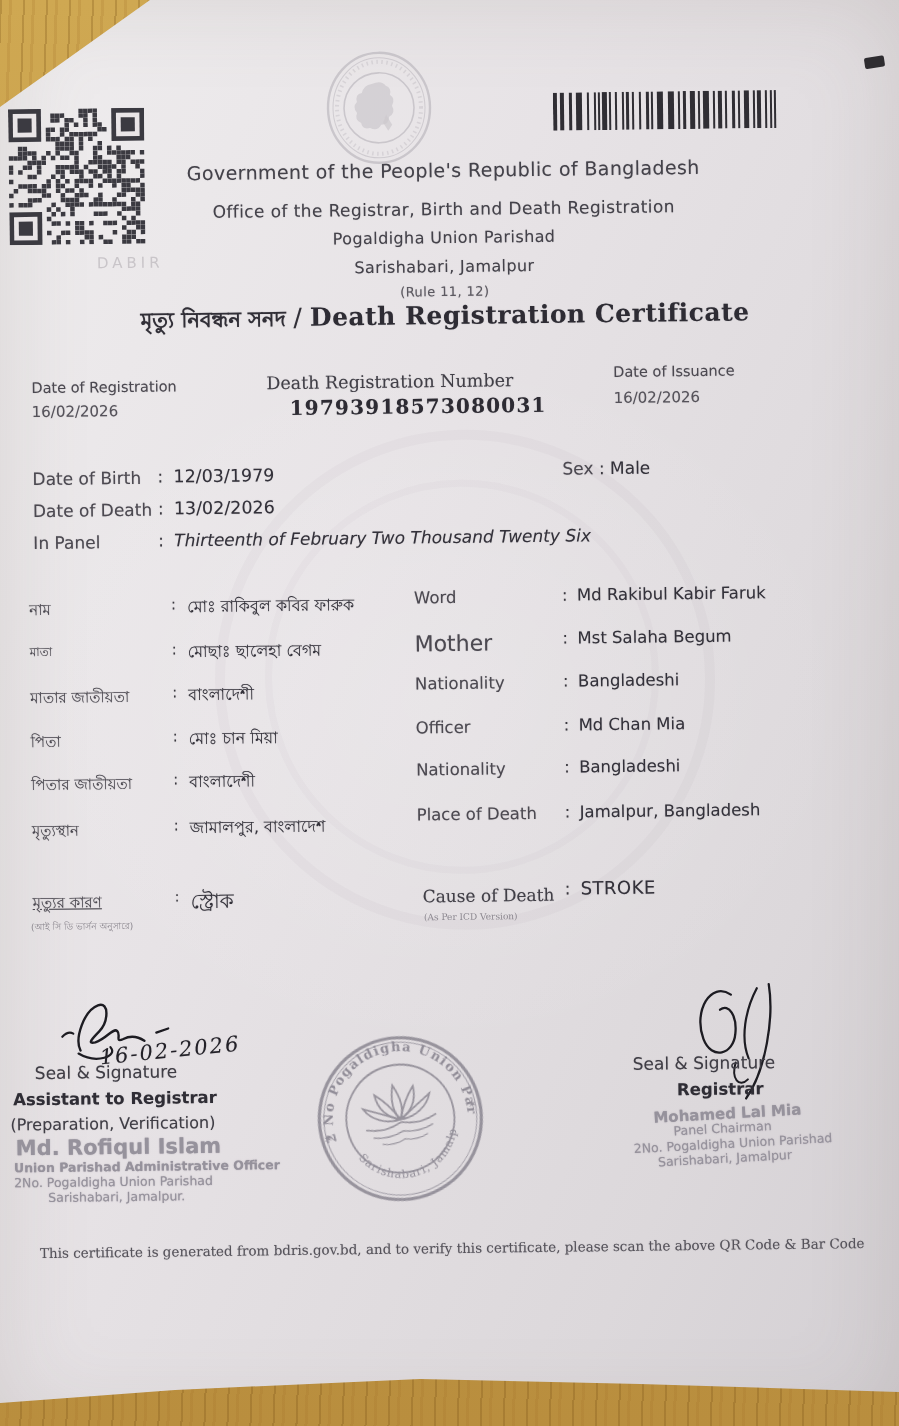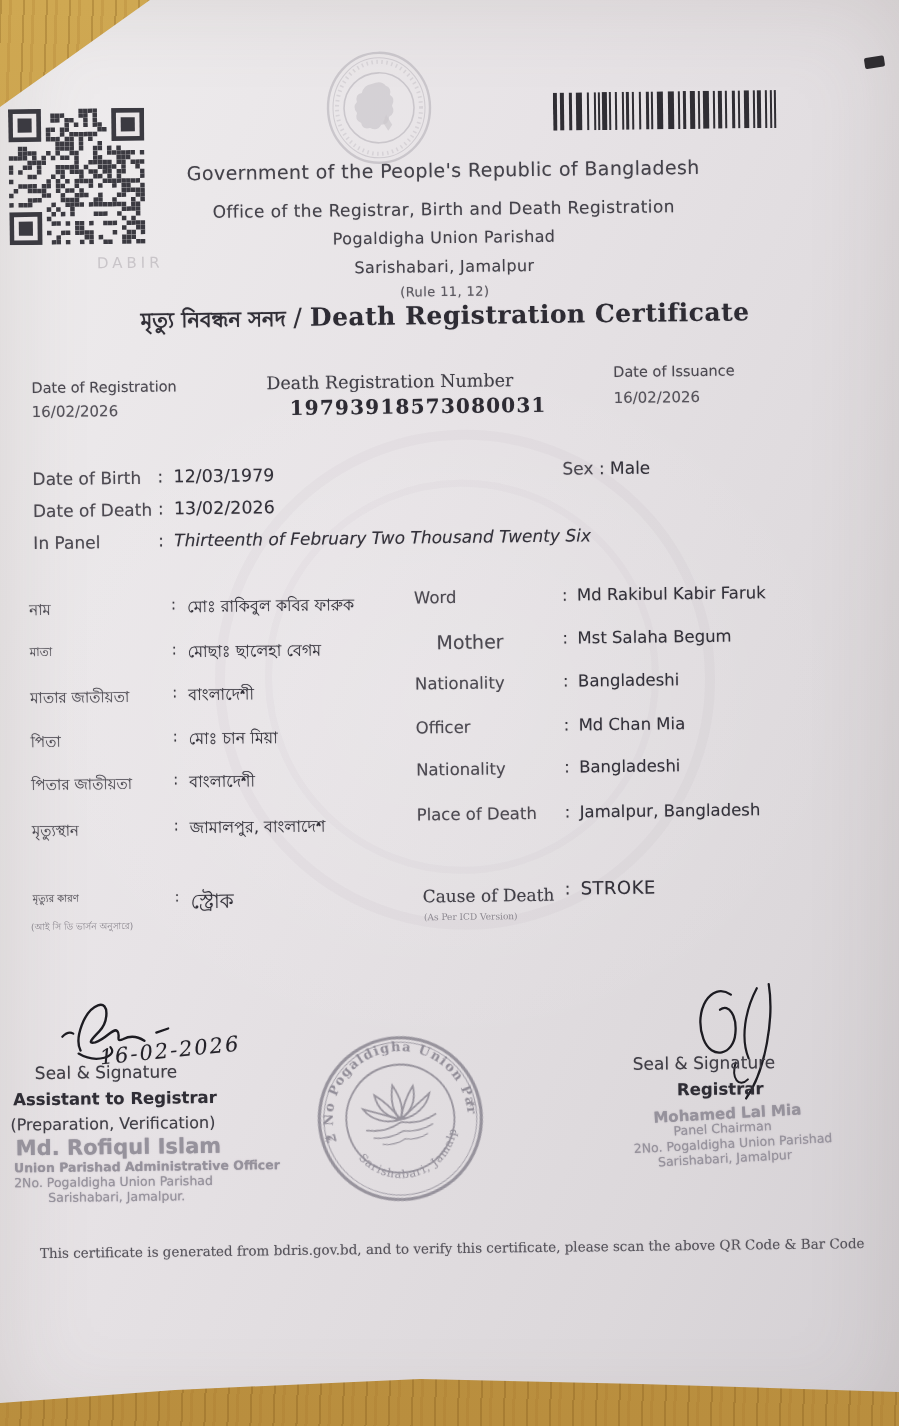--- a/index.html
+++ b/index.html
@@ -451,21 +451,21 @@
     <div class="abs label scan" style="left:30px;top:593px;font-size:15px;">নাম</div>
     <div class="abs scan" style="left:172px;top:592px;font-size:15px;">:</div>
     <div class="abs value scan" style="left:188px;top:591px;font-size:16px;">মোঃ রাকিবুল কবির ফারুক</div>
     <div class="abs label scan" style="left:415px;top:588px;font-size:16.5px;">Word</div>
     <div class="abs scan" style="left:563px;top:587px;font-size:16.5px;">:</div>
     <div class="abs value scan" style="left:578px;top:587px;font-size:16.5px;">Md Rakibul Kabir Faruk</div>
     
     <div class="abs label scan" style="left:30px;top:638px;font-size:12px;">মাতা</div>
     <div class="abs scan" style="left:172px;top:637px;font-size:15px;">:</div>
     <div class="abs value scan" style="left:188px;top:636px;font-size:16px;">মোছাঃ ছালেহা বেগম</div>
-    <div class="abs label scan" style="left:437px;top:631px;font-size:19px;">Mother</div>
+    <div class="abs label scan" style="left:415px;top:631px;font-size:22px;">Mother</div>
     <div class="abs scan" style="left:563px;top:630px;font-size:16.5px;">:</div>
     <div class="abs value scan" style="left:578px;top:630px;font-size:16.5px;">Mst Salaha Begum</div>
     
     <div class="abs label scan" style="left:30px;top:681px;font-size:15px;">মাতার জাতীয়তা</div>
     <div class="abs scan" style="left:172px;top:680px;font-size:15px;">:</div>
     <div class="abs value scan" style="left:188px;top:679px;font-size:16px;">বাংলাদেশী</div>
     <div class="abs label scan" style="left:415px;top:674px;font-size:16.5px;">Nationality</div>
     <div class="abs scan" style="left:563px;top:673px;font-size:16.5px;">:</div>
     <div class="abs value scan" style="left:578px;top:673px;font-size:16.5px;">Bangladeshi</div>
     
@@ -484,21 +484,21 @@
     <div class="abs value scan" style="left:578px;top:759px;font-size:16.5px;">Bangladeshi</div>
     
     <div class="abs label scan" style="left:30px;top:814px;font-size:15px;">মৃত্যুস্থান</div>
     <div class="abs scan" style="left:172px;top:813px;font-size:15px;">:</div>
     <div class="abs value scan" style="left:188px;top:812px;font-size:16px;">জামালপুর, বাংলাদেশ</div>
     <div class="abs label scan" style="left:415px;top:805px;font-size:16.5px;">Place of Death</div>
     <div class="abs scan" style="left:563px;top:804px;font-size:16.5px;">:</div>
     <div class="abs value scan" style="left:578px;top:804px;font-size:16.5px;">Jamalpur, Bangladesh</div>
 
     
-    <div class="abs label scan" style="left:30px;top:886px;font-size:10px;">মৃত্যুর কারণ</div>
+    <div class="abs label scan" style="left:30px;top:886px;font-size:15px;text-decoration:underline;">মৃত্যুর কারণ</div>
     <div class="abs scan" style="left:172px;top:885px;font-size:14px;">:</div>
     <div class="abs value scan" style="left:188px;top:883px;font-size:20px;">স্ট্রোক</div>
     <div class="abs tiny" style="left:28px;top:915px;">(আই সি ডি ভার্সন অনুসারে)</div>
 
     <div class="abs serif scan" style="left:420px;top:886px;font-size:17px;color:#413f47;">Cause of Death</div>
     <div class="abs scan" style="left:562px;top:880px;font-size:17px;">:</div>
     <div class="abs value scan" style="left:578px;top:879px;font-size:18px;letter-spacing:.5px;">STROKE</div>
     <div class="abs tiny serif" style="left:421px;top:912px;">(As Per ICD Version)</div>
 
     

